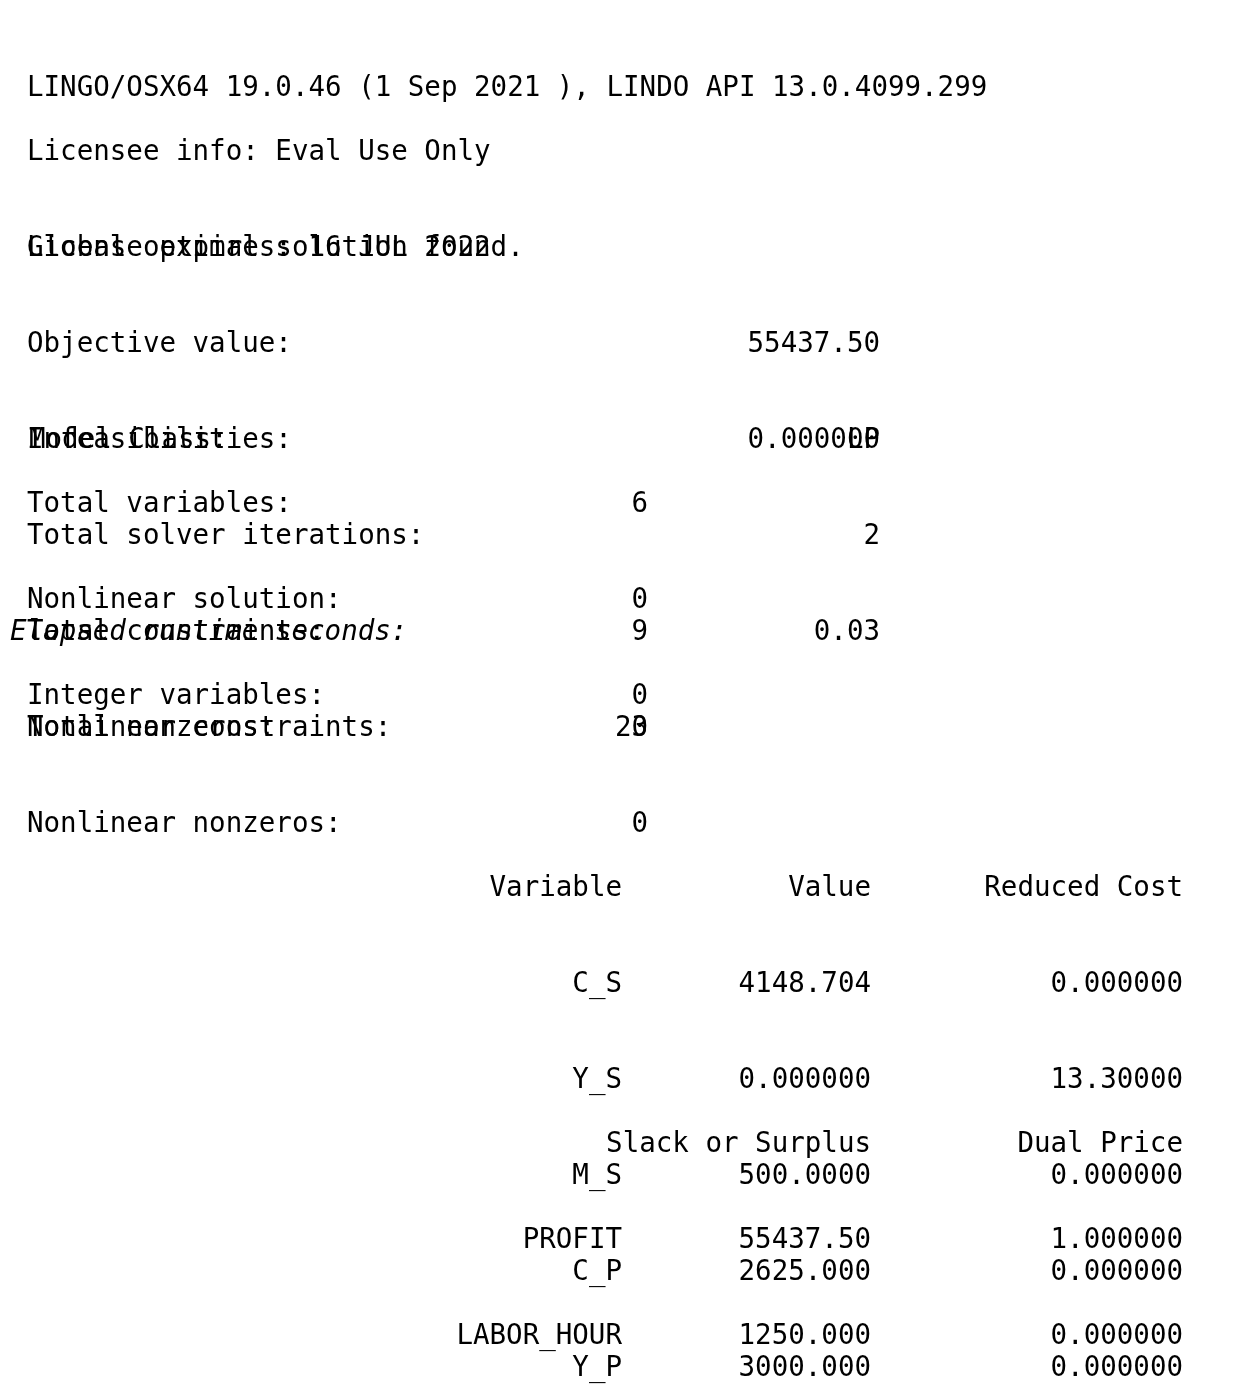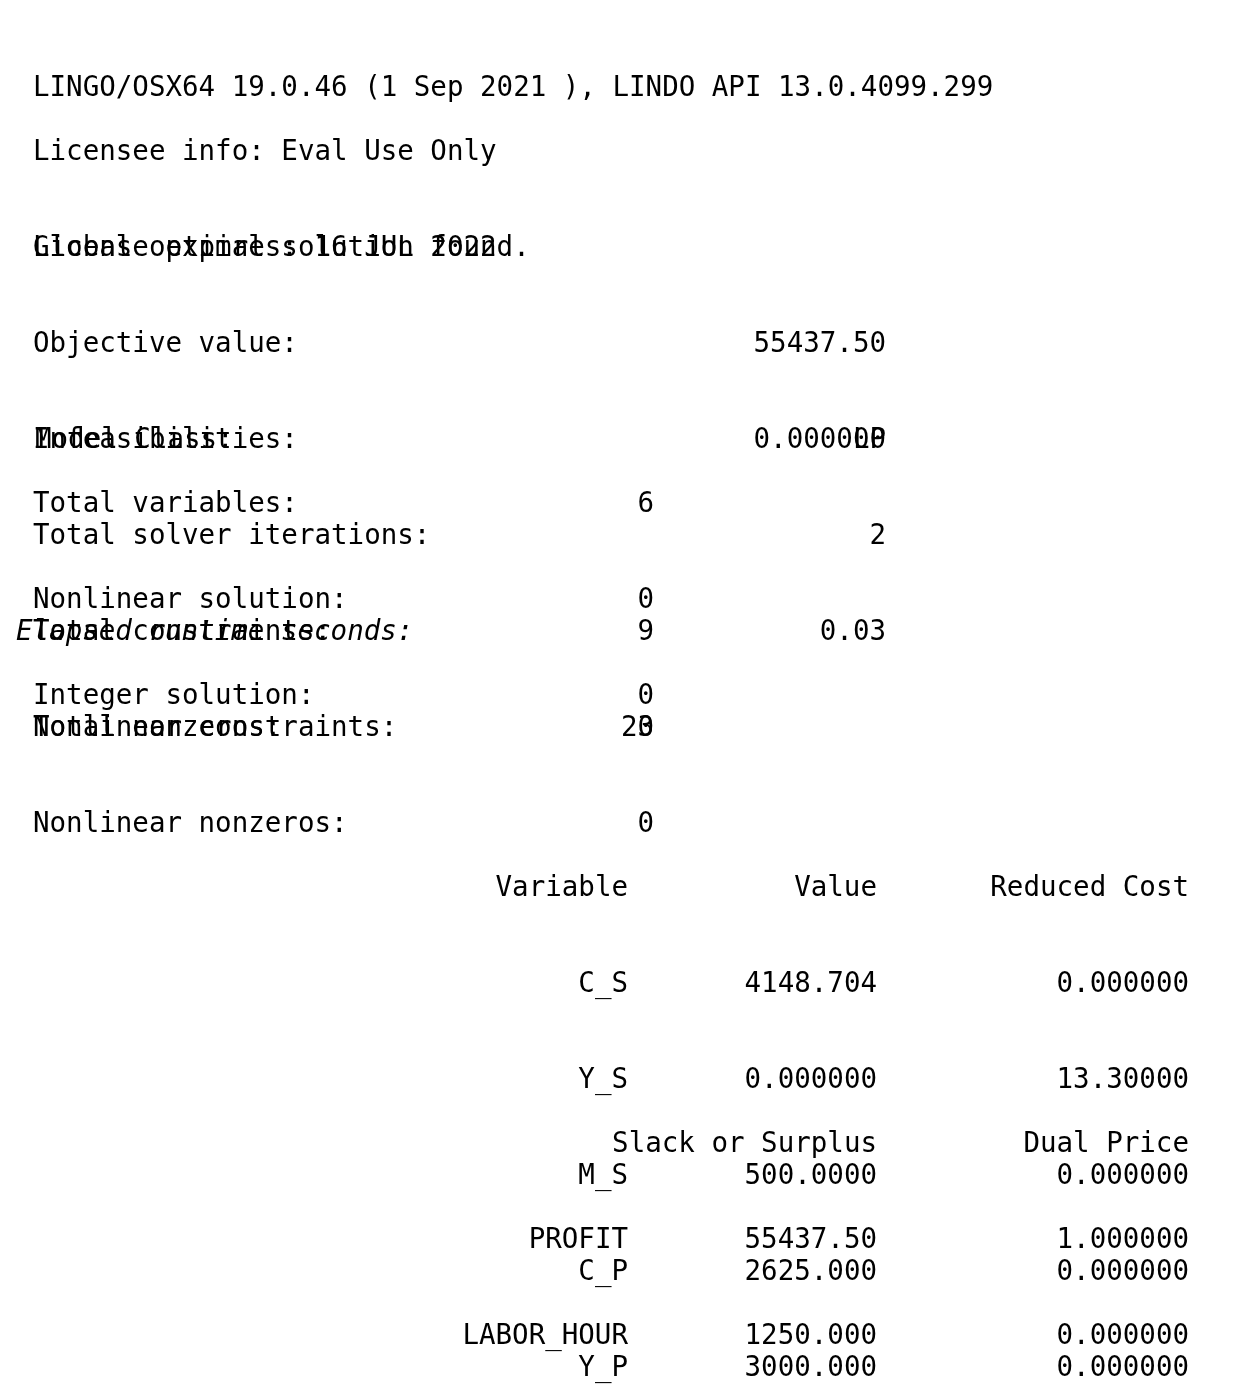--- a/index.html
+++ b/index.html
@@ -18,21 +18,20 @@
 
   
   
   #console {
     position: relative;
     padding: 12px;
     font-size: 27.5px;
     line-height: 32px;
     letter-spacing: 0;
     white-space: pre;
-    margin-left: 6px;
     -webkit-font-smoothing: antialiased;
   }
 
   .line {
     height: 32px;
     white-space: pre;
     font-variant-ligatures: none;
   }
 
   
@@ -111,21 +110,21 @@
   <div style="position:absolute; left:0; top:422px; width:1244px;">
     <div class="trow">
       <span style="left:27px; width:auto; text-align:right;">Total variables:</span>
       <span class="c-val" style="width:648px;">6</span>
     </div>
     <div class="trow">
       <span style="left:27px; width:auto; text-align:left;">Nonlinear solution:</span>
       <span class="c-val" style="width:648px;">0</span>
     </div>
     <div class="trow">
-      <span style="left:27px; width:auto; text-align:left;">Integer solution:</span>
+      <span style="left:27px; width:auto; text-align:left;">Integer variables:</span>
       <span class="c-val" style="width:648px;">0</span>
     </div>
   </div>
 
   
   <div style="position:absolute; left:0; top:550px; width:1018px;">
     <div class="trow">
       <span style="left:27px; width:auto; text-align:left;">Total constraints:</span>
       <span class="c-val" style="width:648px;">9</span>
     </div>

